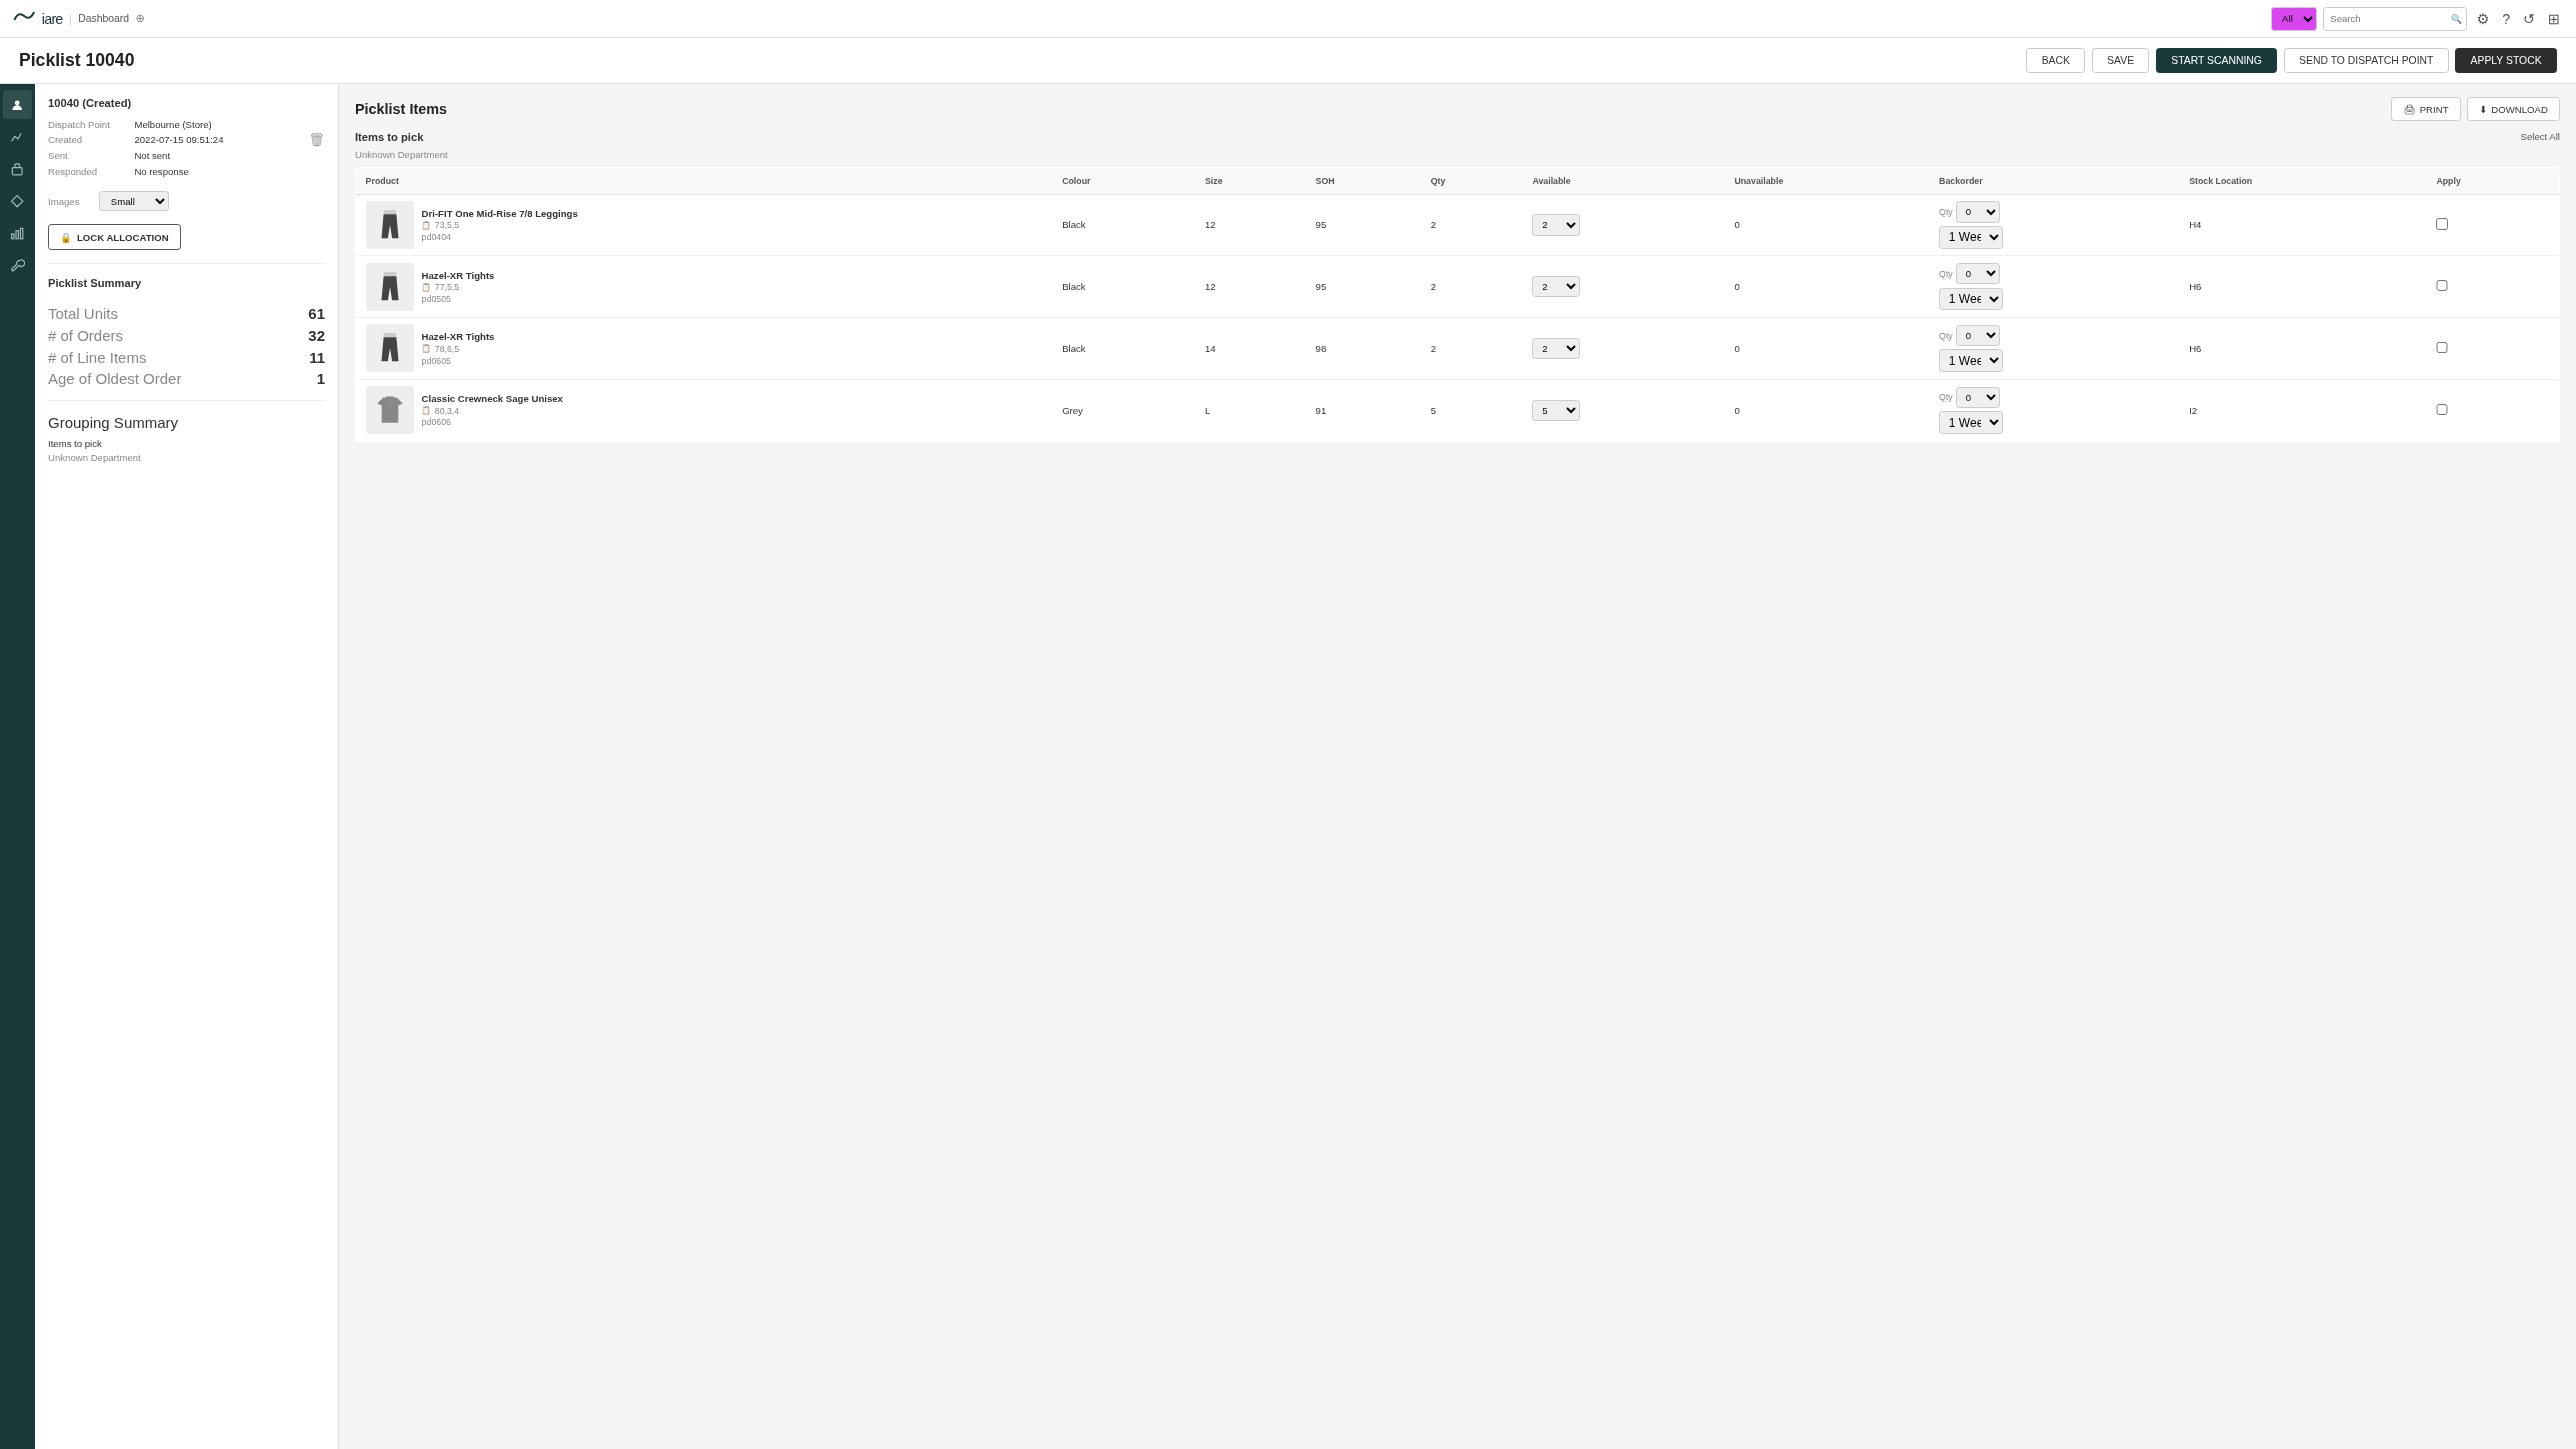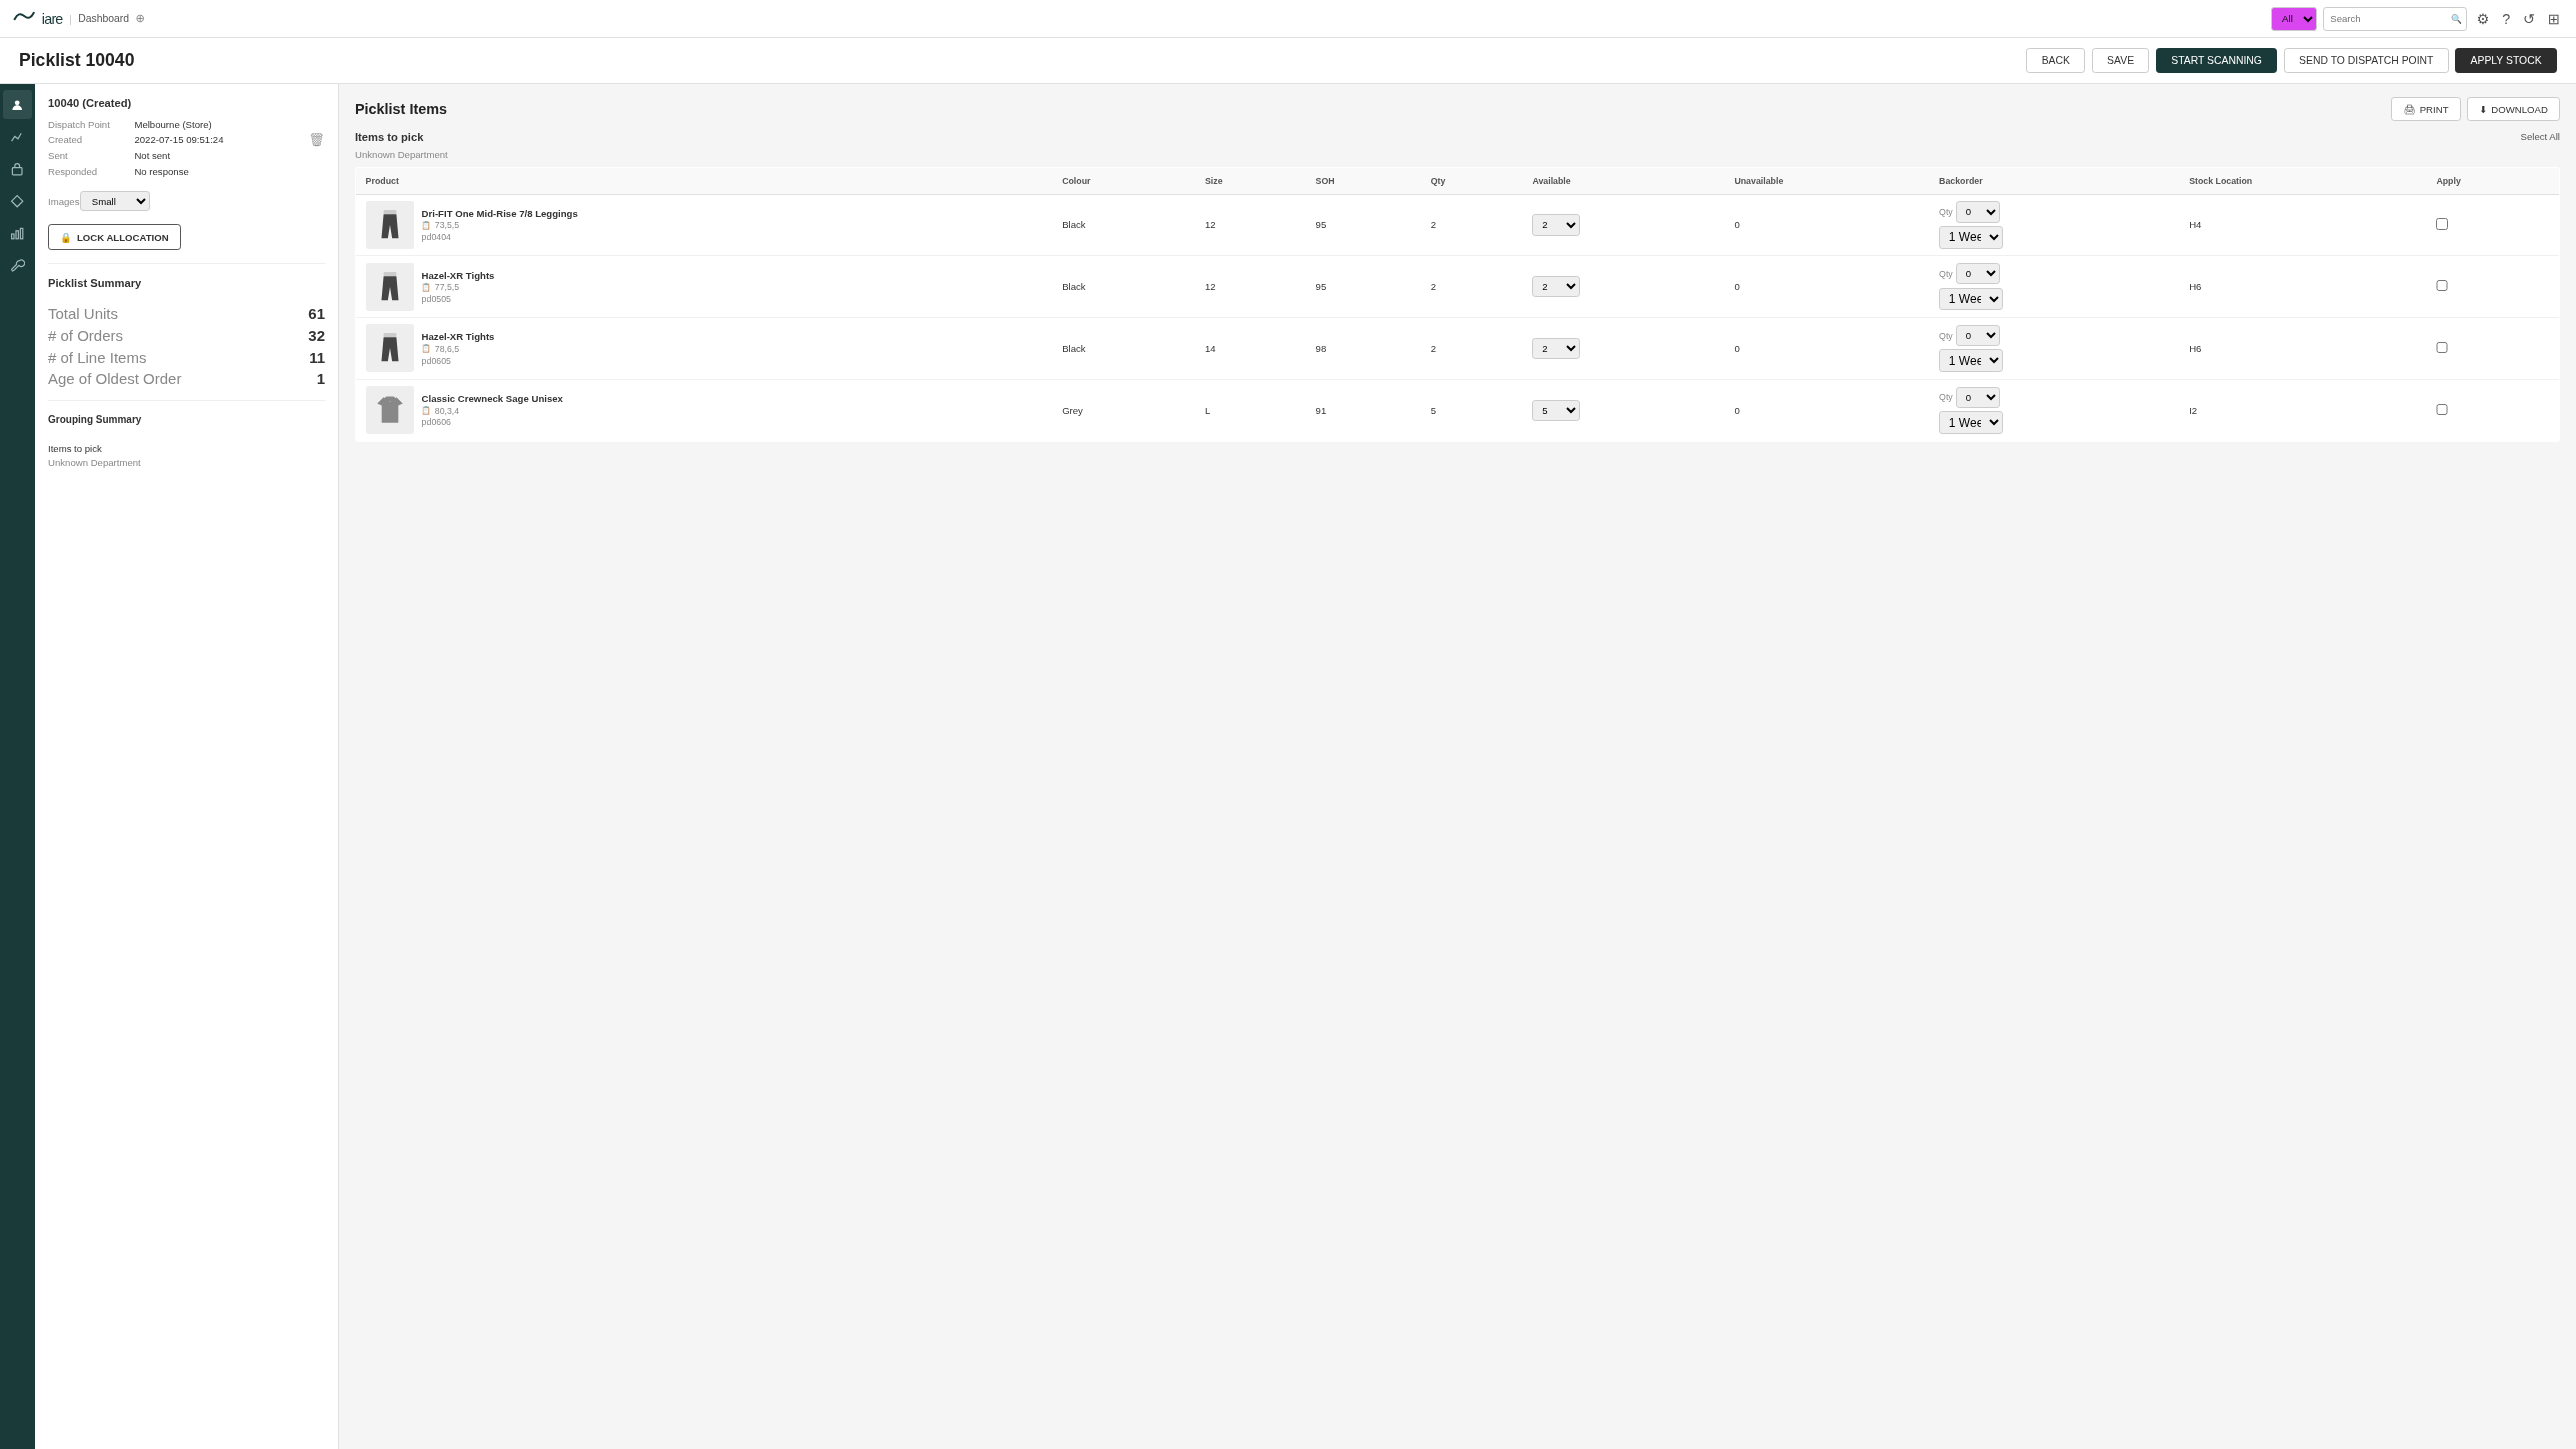--- a/index.html
+++ b/index.html
@@ -70,21 +70,21 @@
     .info-row .value { color: #333; font-weight: 500; }
     .trash-icon { margin-left: auto; cursor: pointer; color: #999; }
     .lock-btn {
       border: 0.8px solid #555; background: #fff; padding: 6.4px 11.2px; border-radius: 3.2px; cursor: pointer; font-size: 9.6px; color: #333; display: flex; align-items: center; gap: 4.8px; margin: 13px 0; font-weight: 600;
     }
     .section-divider { border-top: 0.8px solid #eee; margin: 13px 0; }
     .summary-title { font-size: 11.2px; font-weight: 600; color: #333; margin-bottom: 16px; }
     .summary-row { display: flex; justify-content: space-between; font-size: 15px; color: #555; margin-bottom: 4.8px; }
     .summary-row .s-label { color: #888; }
     .summary-row .s-value { font-weight: 600; color: #333; }
-    .images-row { display: flex; align-items: center; gap: 1px; font-size: 9.6px; color: #888; margin: 9.6px 0; }
+    .images-row { display: flex; align-items: center; gap: 20px; font-size: 9.6px; color: #888; margin: 9.6px 0; }
     .images-select { border: 0.8px solid #ccc; border-radius: 3.2px; padding: 2.4px 6.4px; font-size: 9.6px; }
     .grouping-sub { font-size: 9.6px; color: #888; margin-top: 3.2px; }
 
     
     .content-area { flex: 1; overflow-y: auto; padding: 13px 16px; }
     .picklist-items-header { display: flex; align-items: center; justify-content: space-between; margin-bottom: 9.6px; }
     .header-btns { display: flex; gap: 6.4px; }
     .header-btn {
       border: 0.8px solid #ccc; background: #fff; padding: 5.6px 11.2px; border-radius: 3.2px; cursor: pointer; font-size: 9.6px; color: #333; display: flex; align-items: center; gap: 4px;
     }
@@ -252,21 +252,21 @@
     </div>
     <div class="summary-row">
       <span class="s-label"># of Line Items</span>
       <span class="s-value">11</span>
     </div>
     <div class="summary-row">
       <span class="s-label">Age of Oldest Order</span>
       <span class="s-value">1</span>
     </div>
     <div class="section-divider"></div>
-    <div style="font-size:10px;font-weight:700;color:#333;margin-bottom:18px;">Grouping Summary</div>
+    <div style="font-size:15px;font-weight:400;color:#333;margin-bottom:7px;">Grouping Summary</div>
     <div style="font-size:9.6px;color:#333;margin-bottom:1.6px;">Items to pick</div>
     <div class="grouping-sub">Unknown Department</div>
   </div>
 
   <div class="content-area">
     <div class="picklist-items-header">
       <h2 style="font-size:14.4px;font-weight:600;color:#222;">Picklist Items</h2>
       <div class="header-btns">
         <button class="header-btn">
           <span>🖨</span>

